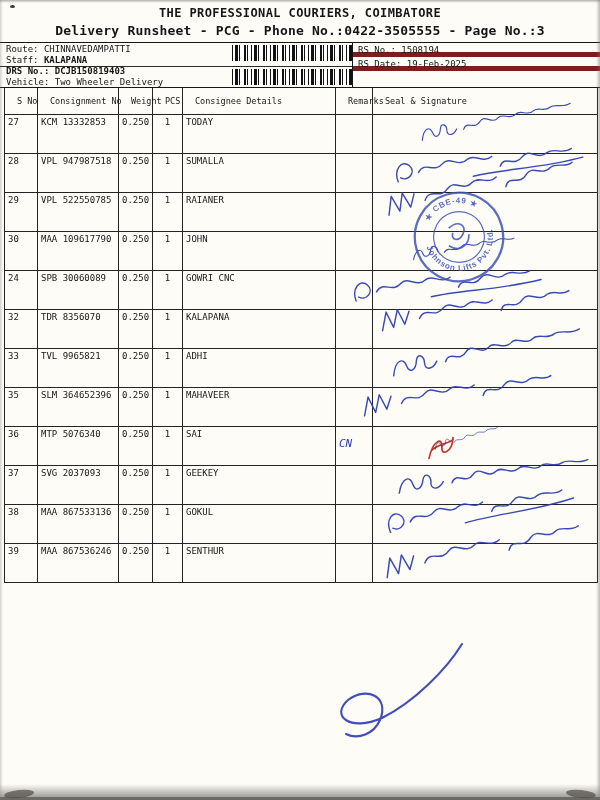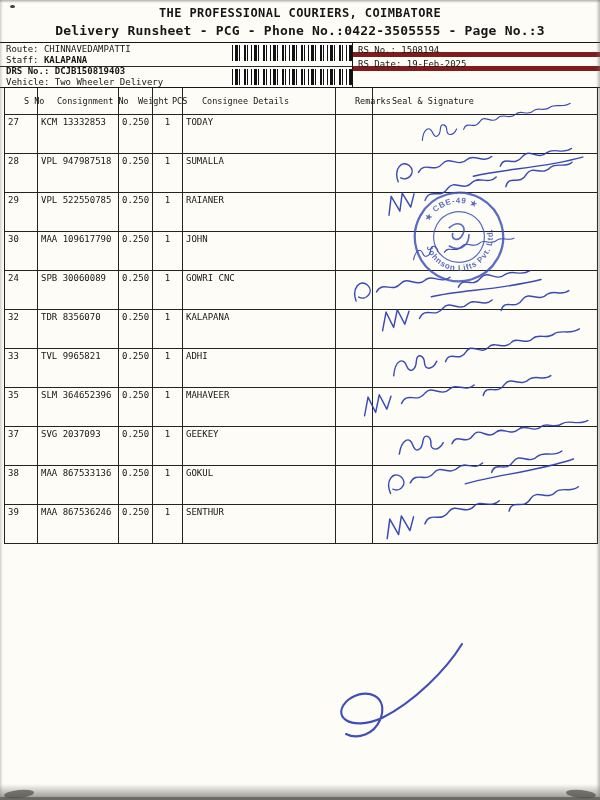--- a/index.html
+++ b/index.html
@@ -27,21 +27,21 @@
       #111 0 1px,#fff 1px 3px,#111 3px 6px,#fff 6px 7px,#111 7px 8px,
       #fff 8px 12px,#111 12px 14px,#fff 14px 15px,#111 15px 16px,#fff 16px 19px);
   }
   .barcode.second { margin-top:8px; }
   .rsbox { position:absolute; left:352px; top:0; right:0; bottom:0; border-left:1.6px solid #161616; font-size:9px; }
   .rs-line { padding:2px 5px 1px; border-bottom:5px solid #7f1d1d; height:14px; white-space:nowrap; }
 
   
   table.runsheet { border-collapse:collapse; table-layout:fixed; width:593px; margin:-1px 3px 0 4px; }
   .runsheet th, .runsheet td { border:1px solid #232323; overflow:visible; }
-  .runsheet th { font-size:8.5px; font-weight:normal; text-align:left; padding:1px 19px; height:27px; white-space:nowrap; }
+  .runsheet th { font-size:8.5px; font-weight:normal; text-align:left; padding:1px 12px; height:27px; white-space:nowrap; }
   .runsheet td { font-size:9px; padding:2px 3px; vertical-align:top; height:39px; white-space:nowrap; }
   .c-pcs { text-align:center; }
   .c-rem.hand { color:#2a3bb0; font-style:italic; font-size:11px; padding-top:10px; }
   .c-seal { position:relative; padding:0; }
 
   
   .sig {
     position:absolute; top:2px; left:6px; width:206px; height:38px; overflow:visible;
     fill:none; stroke:#2a3bb0; stroke-width:1.5; stroke-linecap:round; stroke-linejoin:round;
     transform-origin:left center; opacity:.92;
@@ -265,20 +265,36 @@
         <td class="c-wt">0.250</td>
         <td class="c-pcs">1</td>
         <td class="c-name">MAHAVEER</td>
         <td class="c-rem"></td>
         <td class="c-seal">
           <svg class="sig" viewBox="0 0 216 36">
               <use href="#sgC"></use>
             </svg>
         </td>
       </tr>
+      <tr class="row r36">
+        <td class="c-sno">36</td>
+        <td class="c-con">MTP 5076340</td>
+        <td class="c-wt">0.250</td>
+        <td class="c-pcs">1</td>
+        <td class="c-name">SAI</td>
+        <td class="c-rem hand">CN</td>
+        <td class="c-seal">
+          <svg class="sigred" viewBox="0 0 40 36">
+              <use href="#sgRed"></use>
+            </svg>
+          <svg class="sig" viewBox="0 0 216 36">
+              <use href="#sgD"></use>
+            </svg>
+        </td>
+      </tr>
       <tr class="row r37">
         <td class="c-sno">37</td>
         <td class="c-con">SVG 2037093</td>
         <td class="c-wt">0.250</td>
         <td class="c-pcs">1</td>
         <td class="c-name">GEEKEY</td>
         <td class="c-rem"></td>
         <td class="c-seal">
           <svg class="sig" viewBox="0 0 216 36">
               <use href="#sgA"></use>

